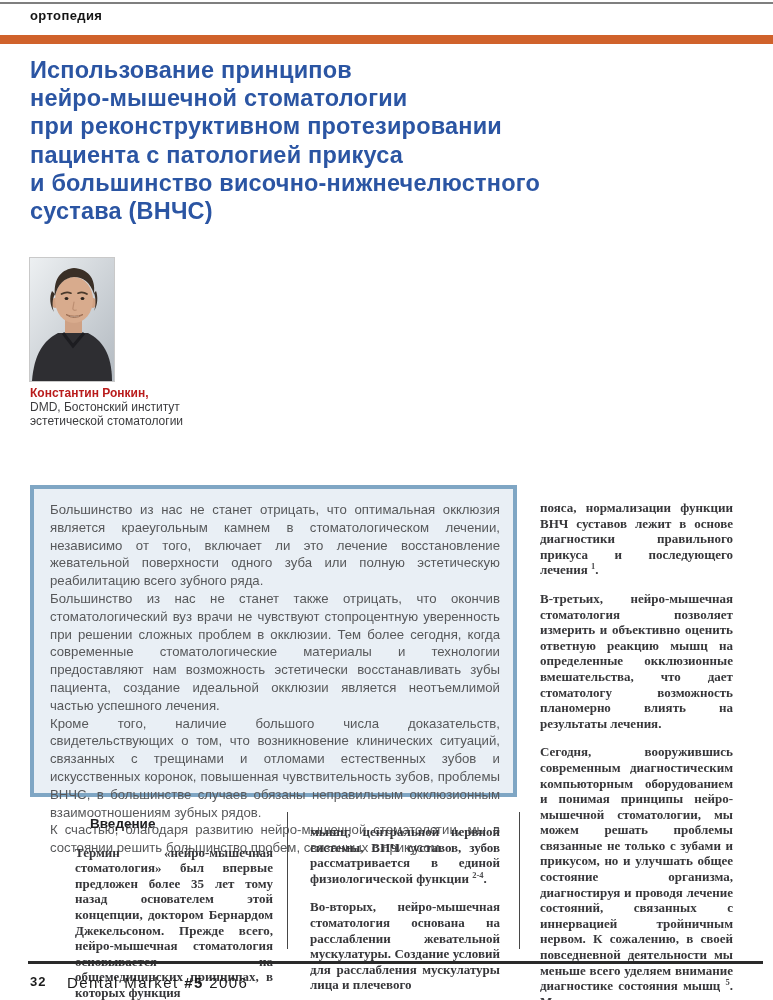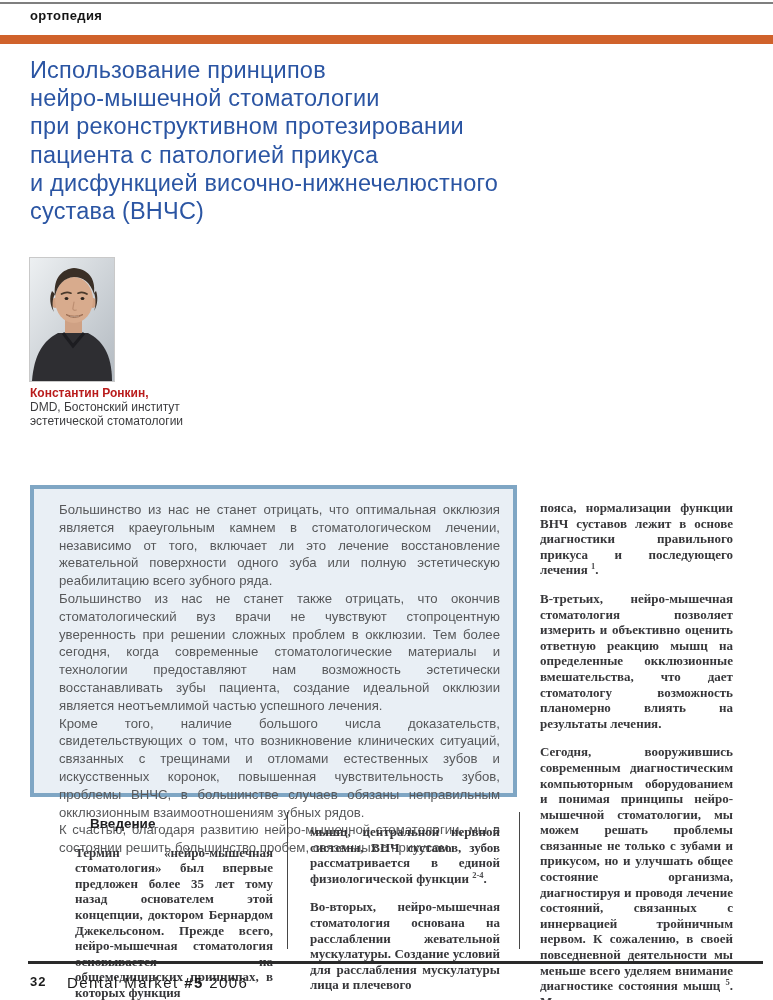--- a/index.html
+++ b/index.html
@@ -11,40 +11,40 @@
 
   .top-rule { left:0; top:2px; width:773px; height:2px; background:#7f7f7f; }
   .section-label {
     left:30px; top:8px; font-size:13px; font-weight:bold; color:#141414;
     letter-spacing:0.4px;
   }
   .accent-bar { left:0; top:35px; width:773px; height:9px; }
 
   .article-title {
     left:30px; top:56px; width:640px;
-    font-size:23.5px; line-height:28.2px; font-weight:normal;
+    font-size:23.5px; line-height:28.2px; font-weight:bold;
     letter-spacing:0.2px;
   }
 
   .author-photo {
     left:29px; top:257px; width:84px; height:123px;
     border:1px solid #c9c9c9; background:#dfe3e6;
   }
   .author-photo svg { display:block; }
 
   .author-caption {
     left:30px; top:387px; width:230px;
     font-size:12px; line-height:13.8px; color:#3c3c3e;
   }
   .author-caption .name { font-weight:bold; color:#b91c1c; }
 
   .abstract-box {
     left:30px; top:485px; width:487px; height:312px;
     box-sizing:border-box; border:4px solid #7fa6c4; background:#e9eff5;
-    padding:12px 13px 10px 25px;
+    padding:12px 13px 10px 16px;
     font-size:13.2px; line-height:17.8px; color:#57585a;
     text-align:justify;
   }
   .abstract-box p { margin:0; }
 
   .serif {
     font-family:"Liberation Serif", serif;
     font-size:13px; line-height:15.6px; color:#37373a;
     text-align:justify; hyphens:auto; -webkit-hyphens:auto;
   }
@@ -86,21 +86,21 @@
 
   <div class="abs section-label">ортопедия</div>
 
   <div class="abs accent-bar" style="background:#d0622b;"></div>
 
   <div class="abs article-title" style="color:#2b55a3;">
     <div>Использование принципов</div>
     <div>нейро-мышечной стоматологии</div>
     <div>при реконструктивном протезировании</div>
     <div>пациента с патологией прикуса</div>
-    <div>и дисфункцией височно-нижнечелюстного</div>
+    <div>и большинство височно-нижнечелюстного</div>
     <div>сустава (ВНЧС)</div>
   </div>
 
   <div class="abs author-photo">
     <svg width="84" height="123" viewBox="0 0 84 123" xmlns="http://www.w3.org/2000/svg">
       <defs>
         <linearGradient id="bgGrad" x1="0" y1="0" x2="1" y2="1">
           <stop offset="0" stop-color="#edf0f2"></stop>
           <stop offset="1" stop-color="#b3bac1"></stop>
         </linearGradient>

